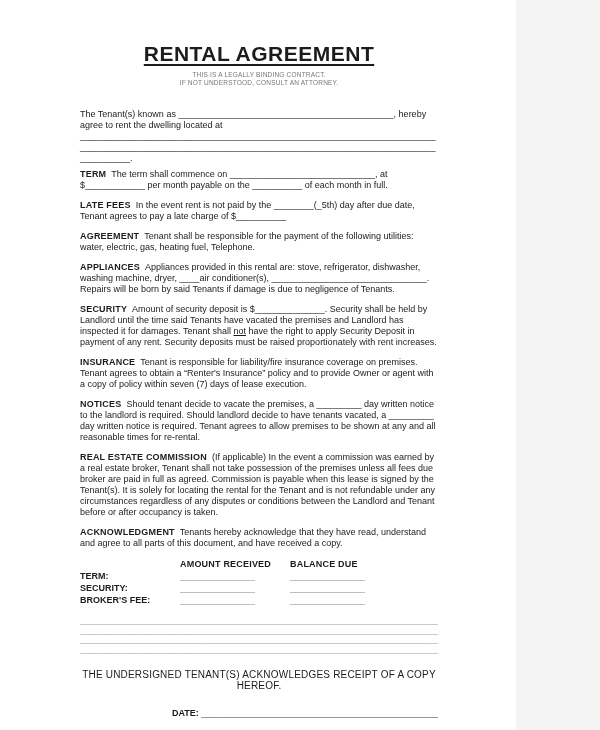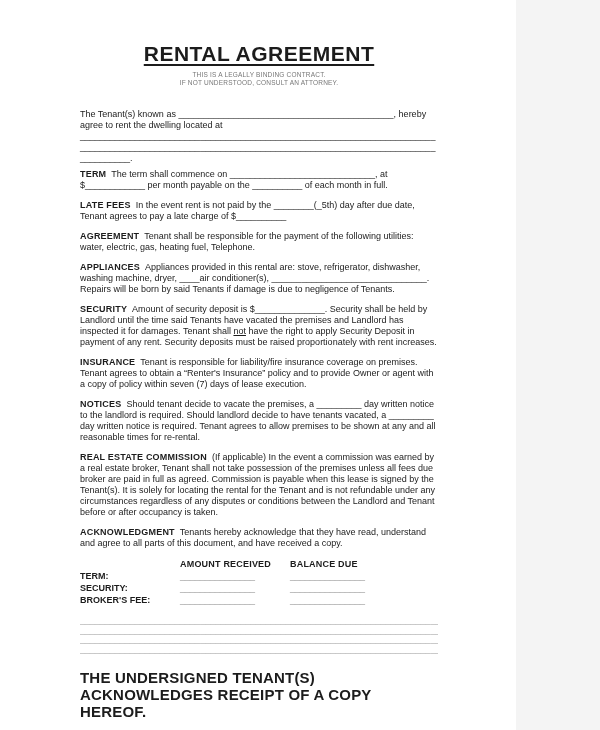--- a/index.html
+++ b/index.html
@@ -39,21 +39,21 @@
   .table { margin:2px 0 10px 0; font-size:9px; }
   .trow { display:grid; grid-template-columns:100px 110px 120px; line-height:12px; }
   .th { font-weight:bold; letter-spacing:0.2px; }
   .tblank { color:#999; }
   .fill-lines { margin:6px 0 4px 0; }
   .fill-line {
     font-size:9px; line-height:9.5px; color:#aaa;
     white-space:nowrap; overflow:hidden; width:100%;
   }
   .receipt {
-    font-size:15px; font-weight:bold;
+    text-align:center; font-size:10px; font-weight:normal;
     letter-spacing:0.2px; margin:15px 0 17px 0;
   }
   .date-line { font-size:9px; margin-left:65px; margin-bottom:0; white-space:nowrap; overflow:hidden;padding-left:27px; }
   .date-line .blank { color:#555; }
   strong { font-weight:bold; }
 </style>
 </head>
 <body>
 
 <div class="page">

